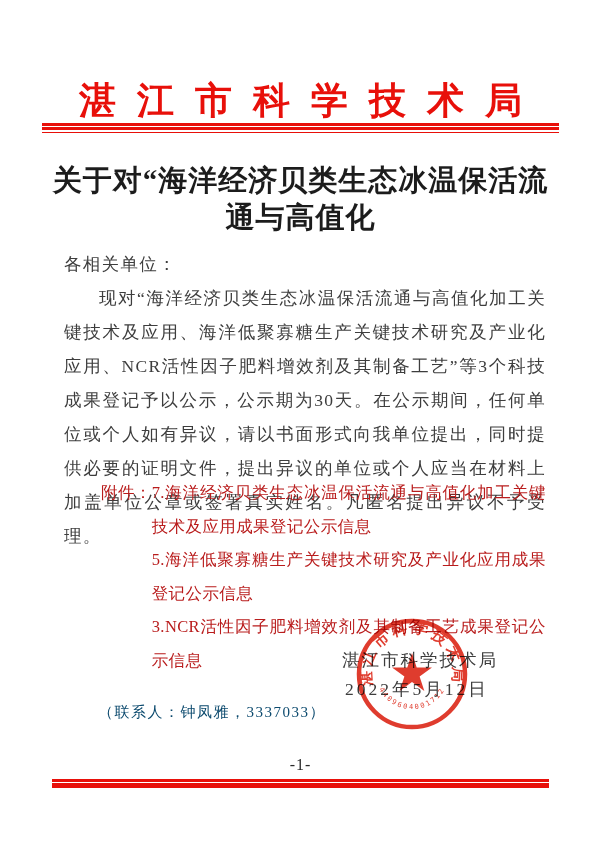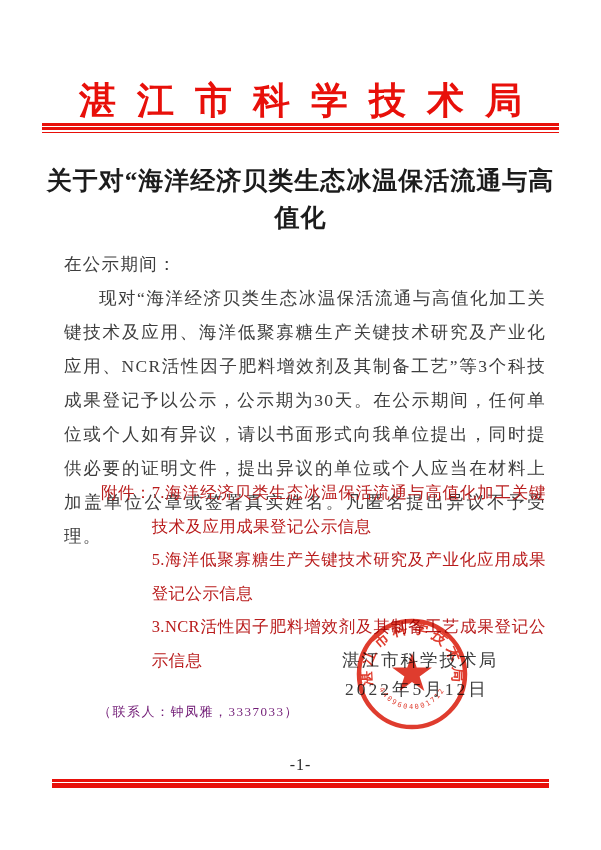--- a/index.html
+++ b/index.html
@@ -18,42 +18,42 @@
     background:linear-gradient(to bottom,
       #e8100a 0,#e8100a 3px,
       #ffffff 3px,#ffffff 4.5px,
       #e8100a 4.5px,#e8100a 7px,
       #ffffff 7px,#ffffff 8.7px,
       #e8100a 8.7px,#e8100a 10px);
   }
   
   .doc-title{
     position:absolute;top:162px;left:40px;right:40px;text-align:center;
-    font-size:25px;line-height:37px;font-weight:bold;color:#1c1c1c;letter-spacing:1px;
+    font-size:29px;line-height:37px;font-weight:bold;color:#1c1c1c;letter-spacing:1px;
   }
   
   .body-block{
     position:absolute;top:247px;left:64px;right:55px;
     font-size:17.5px;line-height:34px;letter-spacing:1.3px;color:#3d3d3d;
   }
   .salutation{text-align:left;}
   .paragraph{text-indent:2em;text-align:justify;}
   
   .attachments{
     position:absolute;top:476px;left:101px;right:55px;
     font-size:16.5px;line-height:33.5px;letter-spacing:0.4px;color:#b91c1c;
     display:flex;align-items:flex-start;
   }
   .att-label{flex:0 0 auto;white-space:nowrap;}
   .att-list{flex:1 1 auto;}
   .att-item{text-align:justify;}
   
   .sig-agency{position:absolute;top:648px;left:342px;font-size:17.5px;letter-spacing:2px;color:#3d3d3d;white-space:nowrap;}
   .sig-date{position:absolute;top:677px;left:345px;font-size:17.5px;letter-spacing:3px;color:#3d3d3d;white-space:nowrap;}
-  .contact{position:absolute;top:703px;left:98px;font-size:13px;letter-spacing:1.5px;color:#701a75;white-space:nowrap;}
+  .contact{position:absolute;top:703px;left:98px;font-size:15px;letter-spacing:1.5px;color:#0c4a6e;white-space:nowrap;}
   
   .seal{
     position:absolute;top:617px;left:355px;width:114px;height:114px;
     opacity:0.92;mix-blend-mode:multiply;
   }
   
   .page-num{position:absolute;top:756px;left:0;right:0;text-align:center;font-size:16px;color:#2a2a2a;letter-spacing:1px;}
   .foot-rule{
     position:absolute;top:779px;left:52px;right:52px;height:9px;
     background:linear-gradient(to bottom,
@@ -68,21 +68,21 @@
 <div class="page">
 
   <div class="agency-head">湛江市科学技术局</div>
   <div class="head-rule"></div>
 
   <div class="doc-title">
     <div>关于对“海洋经济贝类生态冰温保活流通与高值化</div>
   </div>
 
   <div class="body-block">
-    <div class="salutation">在公示期间：</div>
+    <div class="salutation">各相关单位：</div>
     <div class="paragraph">现对“海洋经济贝类生态冰温保活流通与高值化加工关键技术及应用、海洋低聚寡糖生产关键技术研究及产业化应用、NCR活性因子肥料增效剂及其制备工艺”等3个科技成果登记予以公示，公示期为30天。在公示期间，任何单位或个人如有异议，请以书面形式向我单位提出，同时提供必要的证明文件，提出异议的单位或个人应当在材料上加盖单位公章或签署真实姓名。凡匿名提出异议不予受理。</div>
   </div>
 
   <div class="attachments">
     <div class="att-label">附件：</div>
     <div class="att-list">
       <div class="att-item">7.海洋经济贝类生态冰温保活流通与高值化加工关键技术及应用成果登记公示信息</div>
       <div class="att-item">5.海洋低聚寡糖生产关键技术研究及产业化应用成果登记公示信息</div>
       <div class="att-item">3.NCR活性因子肥料增效剂及其制备工艺成果登记公示信息</div>
     </div>

